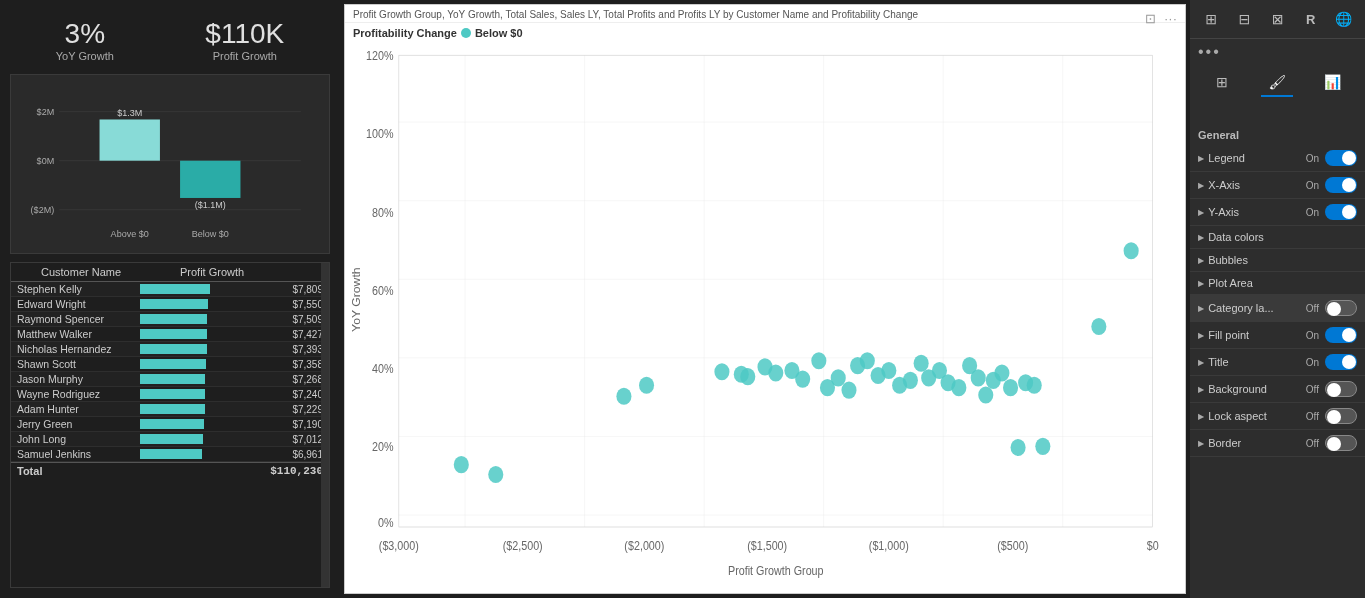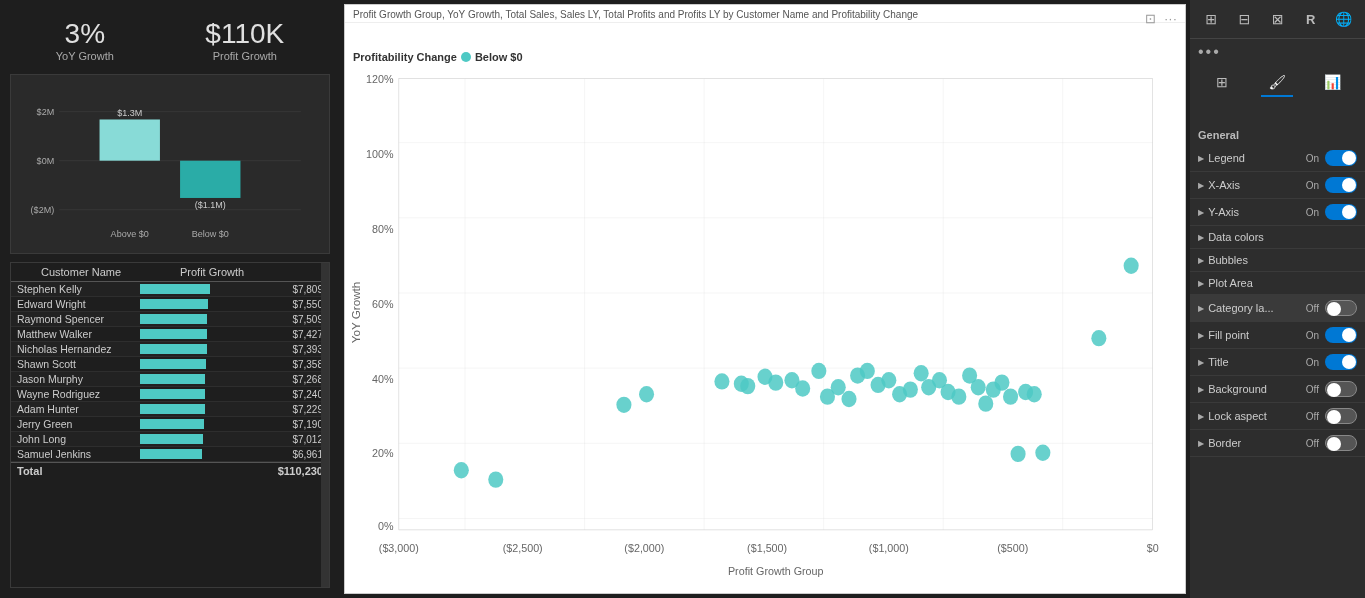--- a/index.html
+++ b/index.html
@@ -92,21 +92,21 @@
     .table-total {
       display: flex;
       padding: 2px 6px;
       font-size: 11px;
       color: #ccc;
       font-weight: bold;
       border-top: 1px solid #555;
     }
     .table-total .col-name { flex: 1; }
     .table-total .col-bar { flex: 1; }
-    .table-total .col-val { width: 60px; text-align: right; }
+    .table-total .col-val { width: 60px; text-align: right; font-family: Liberation Mono, monospace; }
     .scroll-indicator {
       position: absolute;
       right: 0;
       top: 0;
       width: 8px;
       height: 100%;
       background: #333;
     }
 
     
@@ -126,21 +126,20 @@
       border-bottom: 1px solid #eee;
     }
     .chart-legend {
       display: flex;
       align-items: center;
       gap: 4px;
       padding: 4px 8px;
       font-size: 11px;
       color: #333;
       font-weight: bold;
-      margin-top: 24px;
     }
     .legend-dot {
       width: 10px;
       height: 10px;
       border-radius: 50%;
       background: #4ec9c4;
     }
     .scatter-container {
       flex: 1;
       position: relative;

